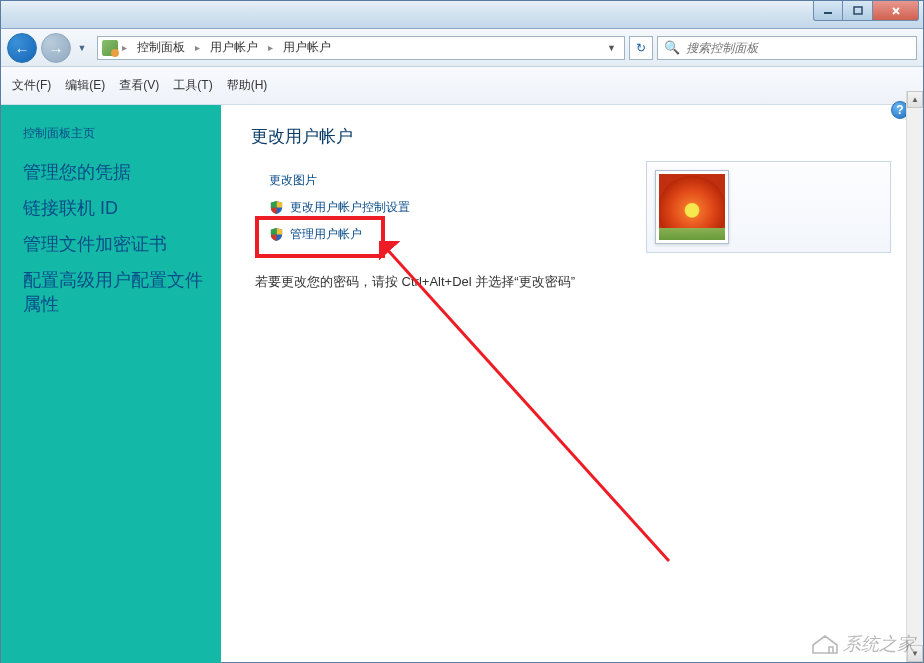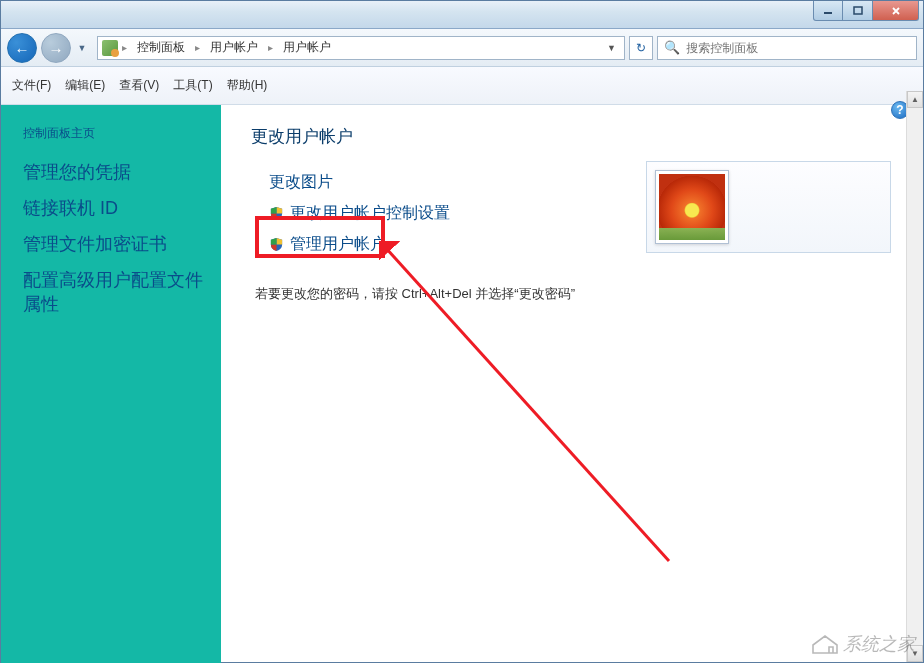--- a/index.html
+++ b/index.html
@@ -23,36 +23,36 @@
     .address-bar { flex: 1; height: 24px; background: #fff; border: 1px solid #a0b4c8; display: flex; align-items: center; padding: 0 4px; gap: 4px; margin-left: 4px; }
     .addr-icon { width: 16px; height: 16px; background: linear-gradient(135deg, #8bc070, #5a9840); border-radius: 2px; position: relative; }
     .addr-icon::after { content: ""; position: absolute; width: 8px; height: 8px; background: #e8a040; border-radius: 50%; right: -1px; bottom: -1px; }
     .breadcrumb { display: flex; align-items: center; gap: 6px; color: #333; }
     .crumb-sep { color: #888; font-size: 10px; }
     .crumb-item { cursor: pointer; padding: 0 4px; }
     .addr-drop { margin-left: auto; color: #555; cursor: pointer; padding: 0 4px; font-size: 9px; }
     .refresh-btn { width: 24px; height: 24px; border: 1px solid #a0b4c8; background: #fff; display: flex; align-items: center; justify-content: center; color: #2060a0; cursor: pointer; }
     .search-box { width: 260px; height: 24px; background: #fff; border: 1px solid #a0b4c8; display: flex; align-items: center; padding: 0 6px; gap: 6px; }
     .search-icon { color: #6688b0; font-size: 13px; }
-    .search-input { border: none; outline: none; flex: 1; font-size: 12px; color: #737373; }
+    .search-input { border: none; outline: none; flex: 1; font-size: 12px; color: #737373; font-style: italic; }
     
     
     .menubar { height: 38px; background: linear-gradient(to bottom, #f8faff, #eef2f8); border-bottom: 1px solid #d0dce8; display: flex; align-items: center; padding: 0 4px; }
     .menu-item { padding: 3px 7px; cursor: pointer; color: #333; }
     
     
     .content { display: flex; height: calc(100% - 90px); position: relative; }
     .sidebar { width: 220px; padding: 20px 12px 12px 22px; background: #14b8a6; }
     .sidebar-title { color: #0a4c8a; font-size: 12px; margin-bottom: 18px; cursor: pointer; }
     .sidebar-link { color: #0a4c8a; font-size: 18px; margin-bottom: 12px; cursor: pointer; display: block; }
     
     .main { flex: 1; padding: 20px 30px 20px 30px; position: relative; }
     .main-title { color: #0a3c6a; font-size: 17px; margin-bottom: 24px; font-weight: normal; font-family: Liberation Mono, monospace; }
     .link-list { margin-left: 18px; margin-bottom: 24px; }
-    .content-link { color: #0a4c8a; font-size: 16px; cursor: pointer; display: flex; align-items: center; gap: 6px; margin-bottom: 10px; }
+    .content-link { color: #0a4c8a; font-size: 12px; cursor: pointer; display: flex; align-items: center; gap: 6px; margin-bottom: 10px; }
     .shield { width: 15px; height: 15px; display: inline-flex; align-items: center; justify-content: center; }
     .shield svg { width: 15px; height: 15px; }
     .instruction { color: #333; font-size: 13px; margin-top: 30px; margin-left: 4px; }
     
     .highlight-box { position: absolute; left: 254px; top: 215px; width: 130px; height: 42px; border: 4px solid #ee1c25; pointer-events: none; }
     
     .account-card { position: absolute; right: 32px; top: 160px; width: 245px; height: 92px; border: 1px solid #c8d8e8; background: linear-gradient(to bottom, #fdfdff, #f2f6fb); padding: 8px; display: flex; align-items: center; gap: 12px; }
     .avatar-frame { width: 74px; height: 74px; border: 1px solid #b0c0d4; background: #fff; padding: 3px; box-shadow: 0 1px 3px rgba(0,0,0,0.15); }
     .avatar-img { width: 100%; height: 100%; background: radial-gradient(circle at 50% 55%, #f0d840 0%, #f0d840 16%, #f08030 18%, #e84820 45%, #c03010 72%), linear-gradient(to bottom, #c8e8a8 0%, #a0d870 100%); background-blend-mode: normal; position: relative; overflow: hidden; }
     .avatar-img::before { content: ""; position: absolute; inset: 0; background: radial-gradient(circle at 50% 55%, #f8e850 0%, #f8e850 13%, transparent 14%), radial-gradient(circle at 50% 55%, transparent 14%, #f07028 16%, #e04818 42%, #b82808 70%, transparent 71%); }

